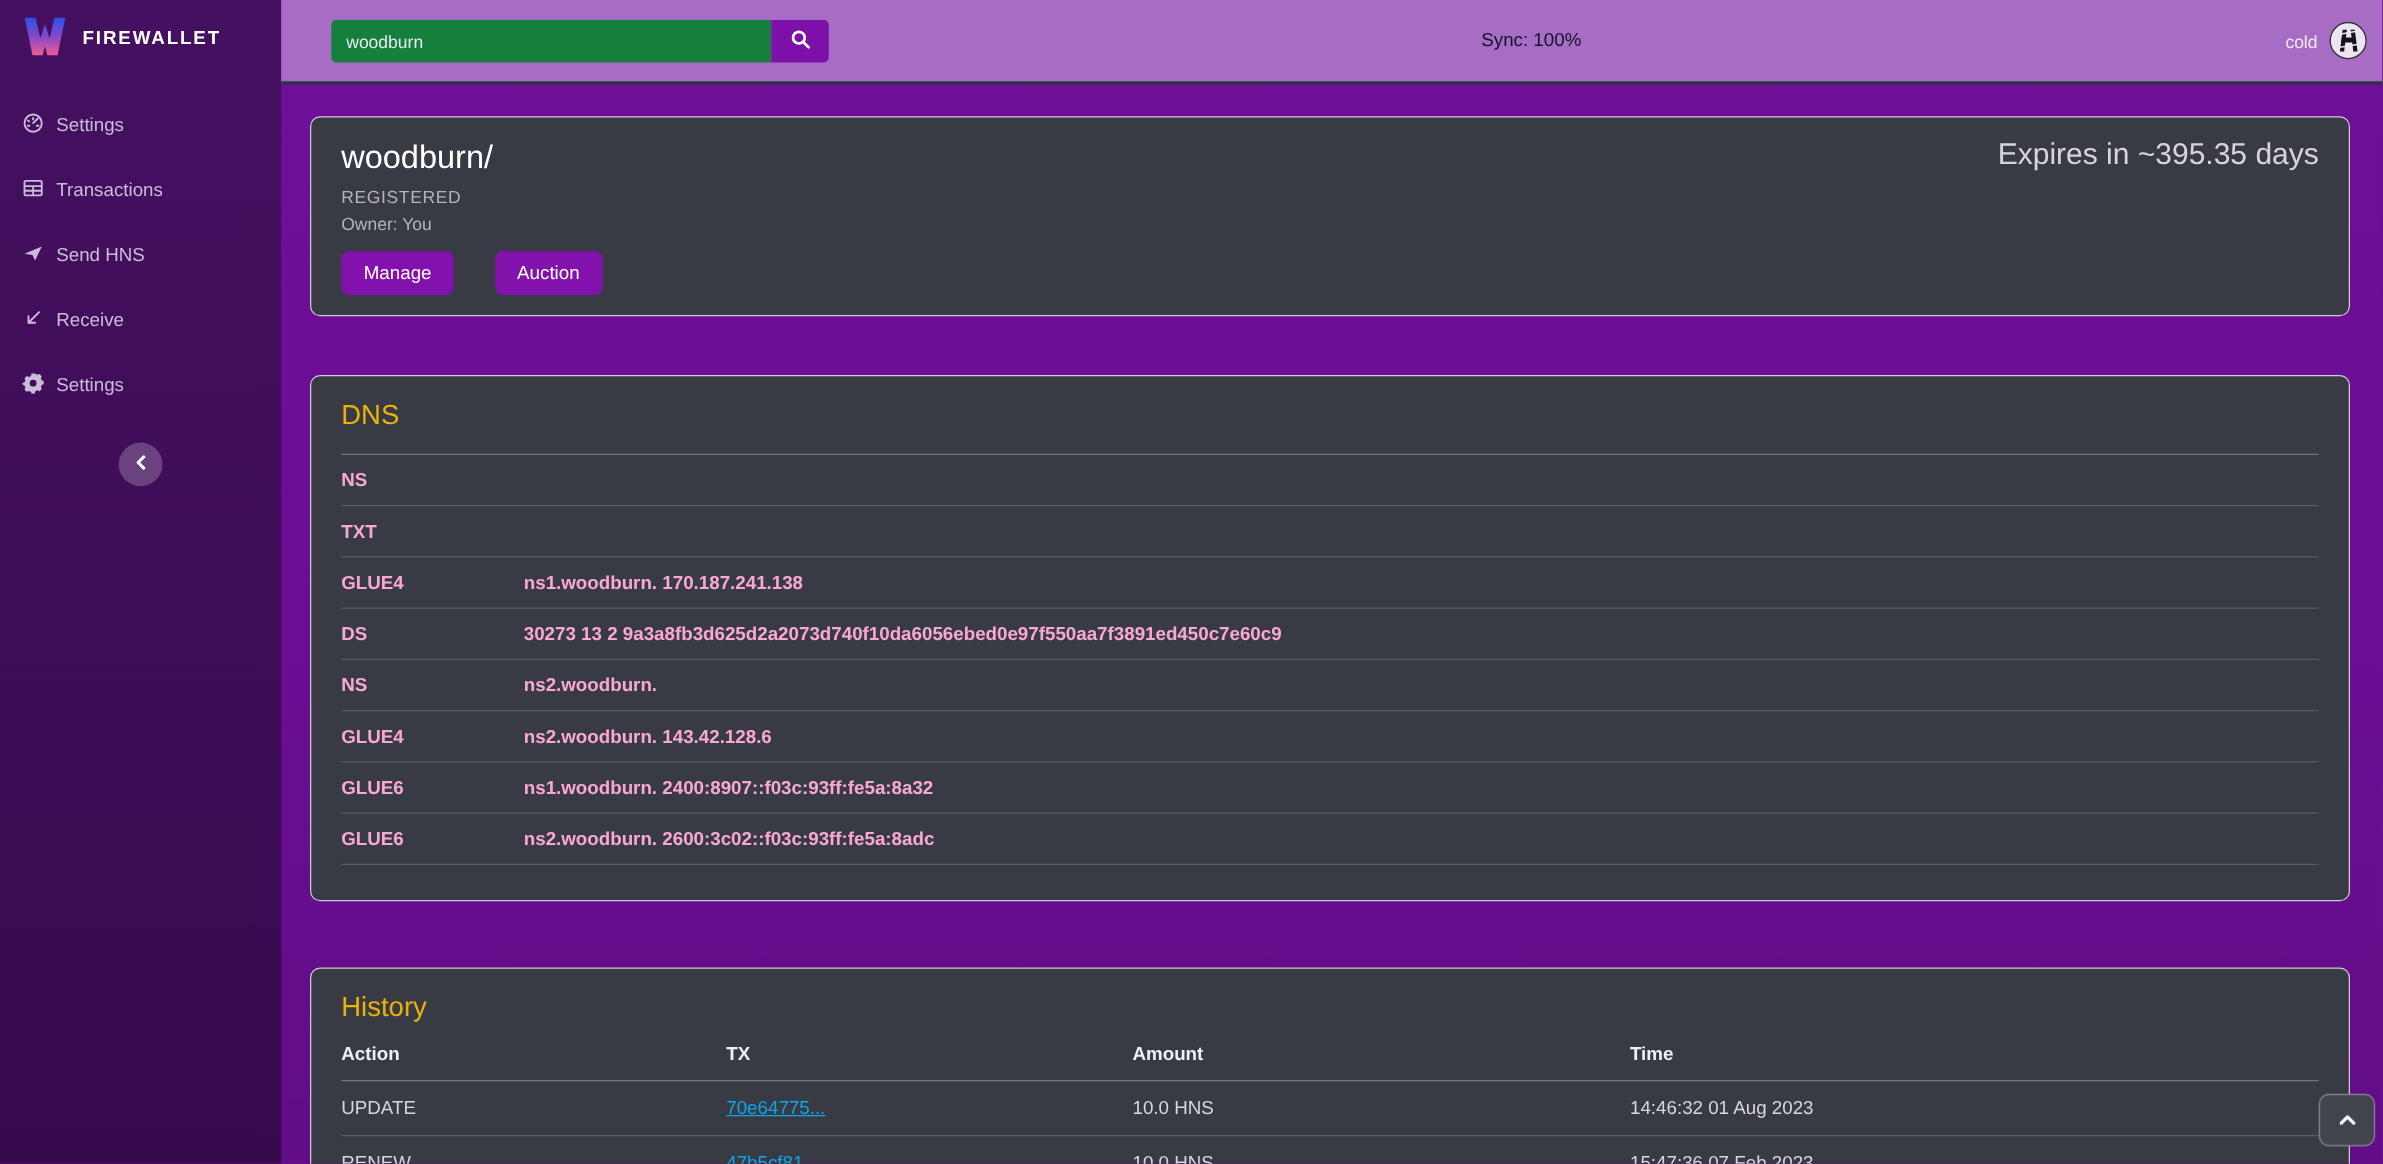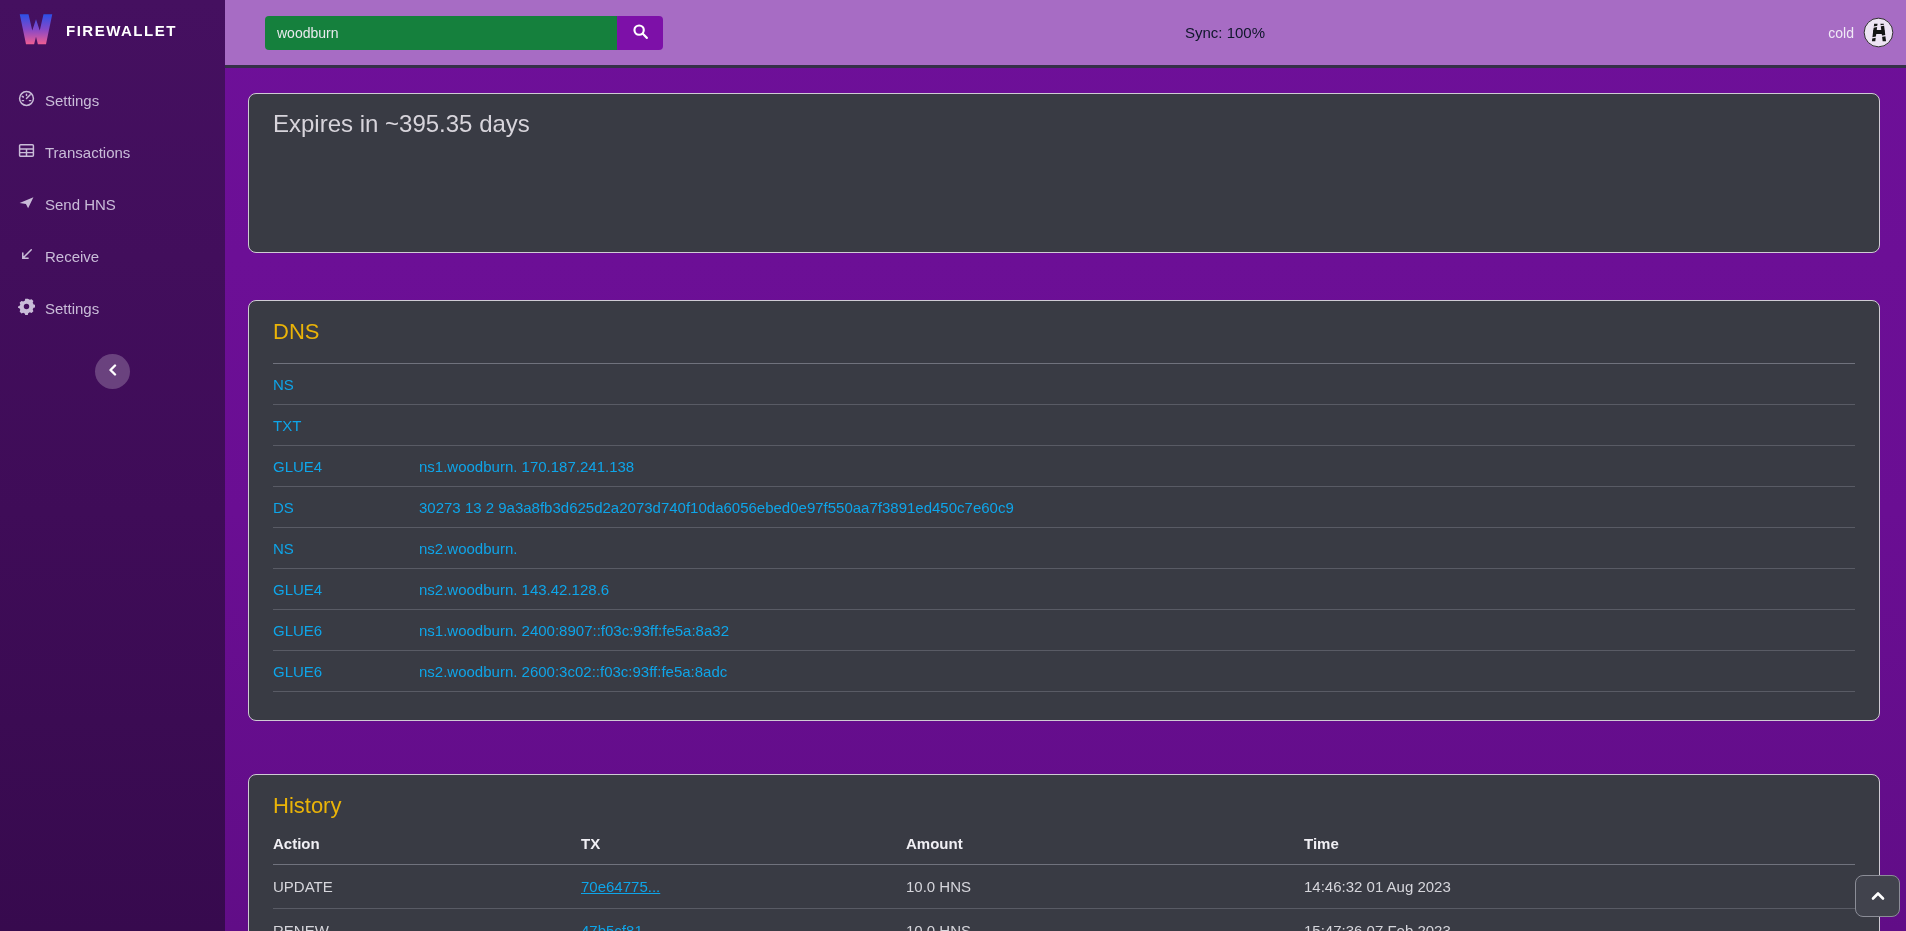--- a/index.html
+++ b/index.html
@@ -34,21 +34,21 @@
   .domain-name { color:#ffffff; font-size:26px; font-weight:500; margin-bottom:8px; }
   .domain-status { color:#b5b4bc; font-size:14px; letter-spacing:0.5px; margin-bottom:6px; }
   .domain-owner { color:#b5b4bc; font-size:14px; margin-bottom:14px; }
   .btn { background:#8312ad; color:#ffffff; border:none; border-radius:6px; font-size:15px; padding:9px 18px; cursor:pointer; font-family:"Liberation Sans",sans-serif; }
   .btn + .btn { margin-left:28px; }
   .expires { color:#d7d4db; font-size:24px; }
 
   .dns-card { margin-top:47px; padding:18px 24px 28px; }
   .card-title { color:#eab308; font-size:22px; font-weight:500; }
   .title-divider { border:none; border-top:1px solid #70727d; margin-top:18px; }
-  .dns-row { display:flex; align-items:center; height:41px; border-bottom:1px solid #595b65; font-size:15px; color:#0ea5e9; }
+  .dns-row { display:flex; align-items:center; height:41px; border-bottom:1px solid #595b65; font-size:15px; color:#f9a8d4;font-weight:bold; }
   .dns-type { width:146px; flex:0 0 146px; }
   .dns-value { flex:1; }
 
   .history-card { margin-top:53px; padding:18px 24px 0; height:230px; }
   .h-grid { display:grid; grid-template-columns:308px 325px 398px 1fr; align-items:center; }
   .h-head { height:42px; font-weight:bold; color:#f0eff4; font-size:15px; border-bottom:1px solid #70727d; margin-top:4px; }
   .h-row { height:44px; font-size:15px; color:#d6d6dc; border-bottom:1px solid #595b65; }
   .tx-link { color:#0ea5e9; text-decoration:underline; cursor:pointer; font-size:15px; }
 
   .scrolltop-btn { position:fixed; right:6px; bottom:14px; width:45px; height:42px; background:#41434d; border:1px solid #8b8d97; border-radius:8px; display:flex; align-items:center; justify-content:center; cursor:pointer; }
@@ -158,20 +158,29 @@
                 <path d="M9 21.5 L25 19"></path>
             </g>
           </svg>
         </span>
       </div>
     </header>
 
     <div class="content">
 
       <section class="card domain-card">
+        <div>
+          <div class="domain-name">woodburn/</div>
+          <div class="domain-status">REGISTERED</div>
+          <div class="domain-owner">Owner: You</div>
+          <div>
+            <button class="btn">Manage</button>
+            <button class="btn">Auction</button>
+          </div>
+        </div>
         <div class="expires">Expires in ~395.35 days</div>
       </section>
 
       <section class="card dns-card">
         <div class="card-title">DNS</div>
         <hr class="title-divider">
         <div class="dns-row">
           <span class="dns-type">NS</span>
         </div>
         <div class="dns-row">

